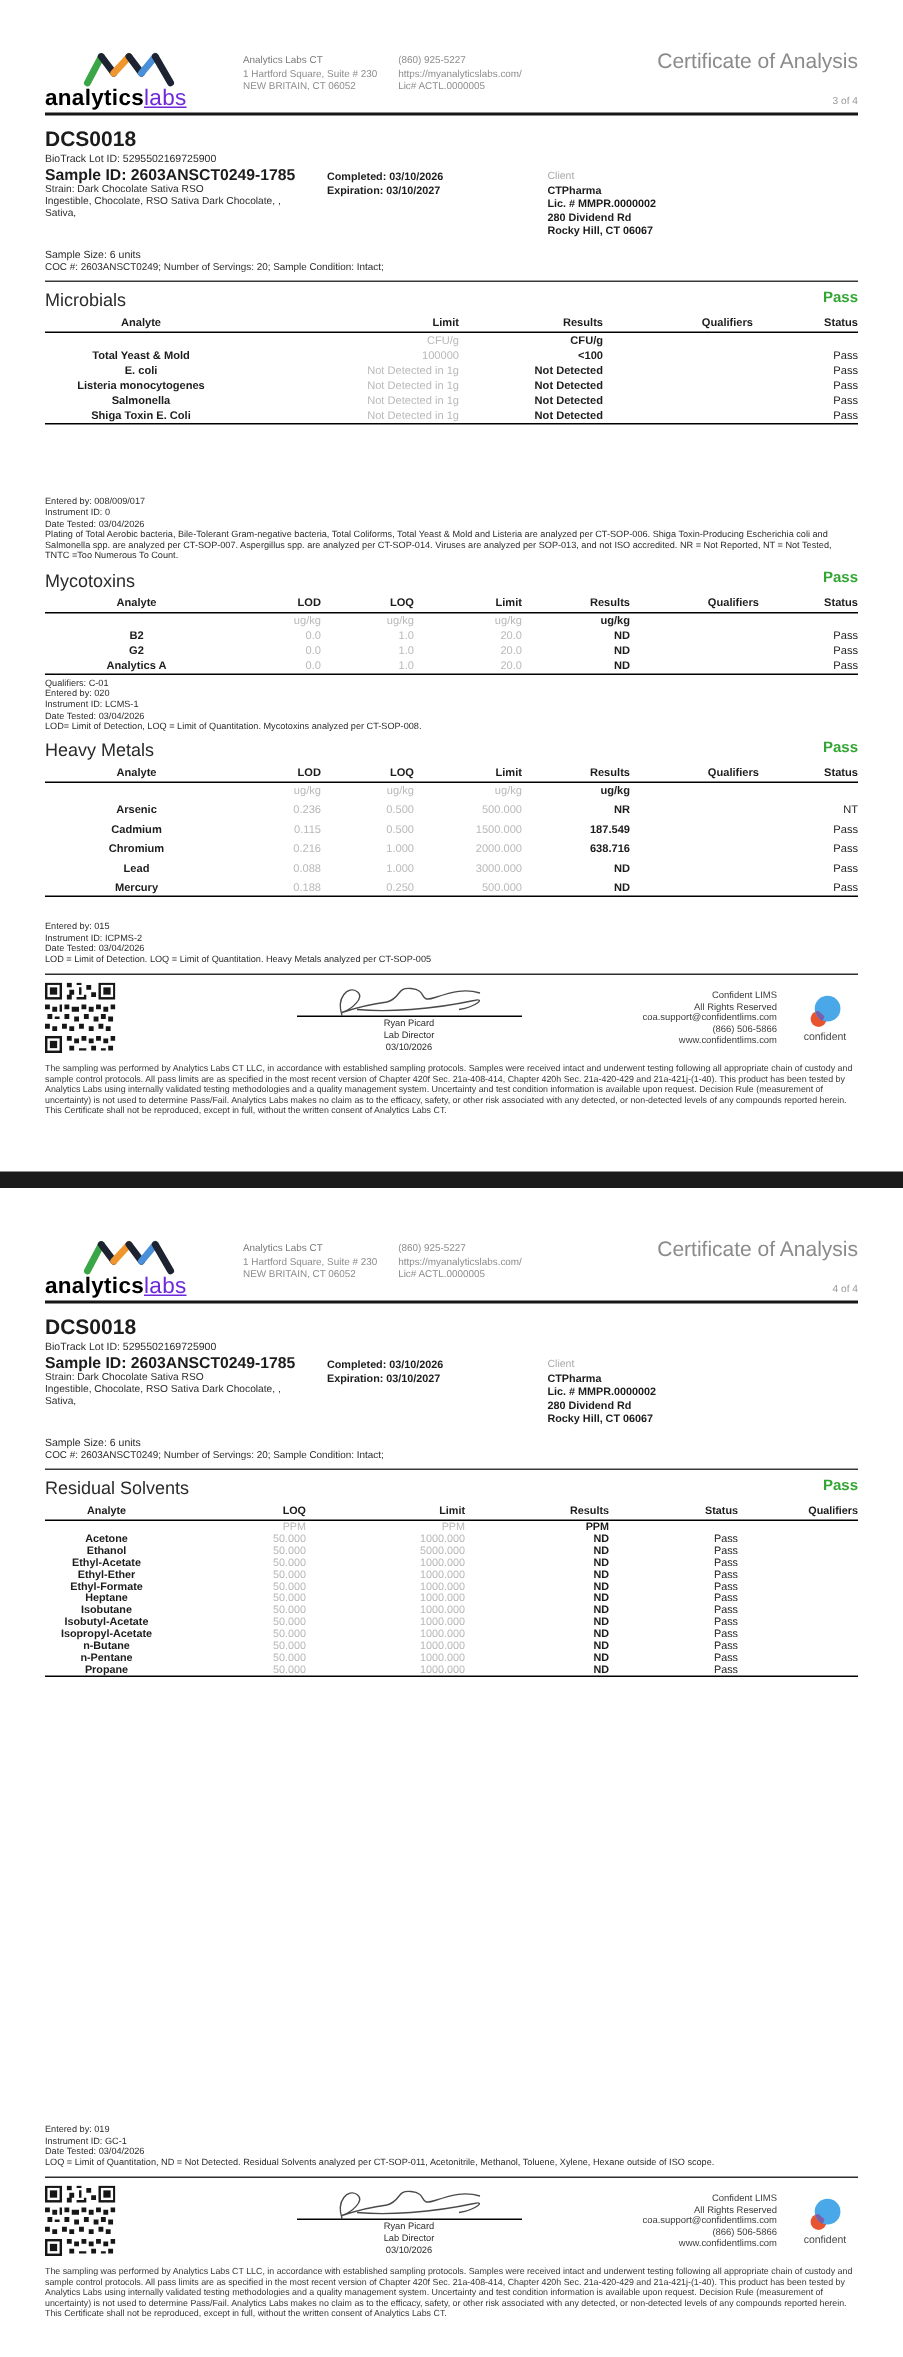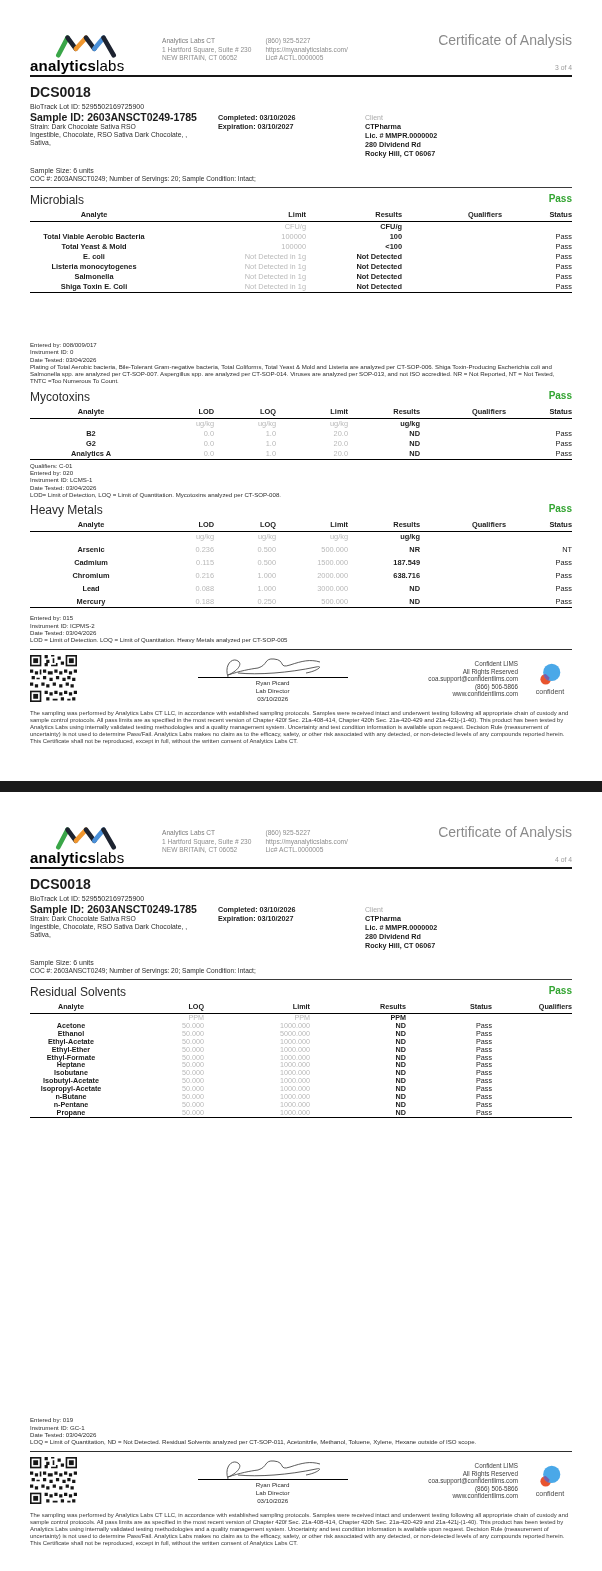--- a/index.html
+++ b/index.html
@@ -16,21 +16,21 @@
   .page-1 { height:781px; padding-bottom:36px; }
   .page-2 { height:779px; padding-bottom:24px; }
   .page-divider { height:11px; width:602px; background:#1b1b1b; }
 
   
   .hdr { display:flex; align-items:flex-end; padding-top:33px; border-bottom:2px solid #161616; padding-bottom:2px; }
   .brand { width:118px; display:flex; flex-direction:column; align-items:flex-start; }
   .brand svg.zigzag { width:64px; height:24px; margin-left:24px; }
   .brand-text { font-size:15px; font-weight:bold; letter-spacing:.2px; line-height:15px; }
   .brand-text .b1 { color:#000000; }
-  .brand-text .b2 { color:#000000; font-weight:normal; }
+  .brand-text .b2 { color:#6d28d9; font-weight:normal;text-decoration:underline; }
   .lab-info { display:flex; gap:14px; margin-left:14px; margin-bottom:10px; }
   .lab-col { font-size:6.6px; line-height:8.6px; color:#8d8d8d; }
   .lab-col .ln1 { color:#7a7a7a; }
   .hdr-right { margin-left:auto; text-align:right; margin-bottom:2px; }
   .coa-title { font-size:14px; color:#8b8b8b; line-height:15px; }
   .page-num { font-size:6.8px; color:#9a9a9a; margin-top:16px; }
 
   
   .sample-id-big { font-size:14px; font-weight:bold; color:#1c1c1c; margin-top:7px; }
   .biotrack { font-size:7px; color:#2c2c2c; margin-top:3px; }
@@ -214,27 +214,20 @@
           <th class="c4">Status</th>
         </tr>
         <tr class="units">
           <td class="c0"></td>
           <td class="c1">CFU/g</td>
           <td class="c2">CFU/g</td>
           <td class="c3"></td>
           <td class="c4"></td>
         </tr>
         <tr class="data">
-          <td class="c0">Total Viable Aerobic Bacteria</td>
-          <td class="c1">100000</td>
-          <td class="c2">100</td>
-          <td class="c3"></td>
-          <td class="c4">Pass</td>
-        </tr>
-        <tr class="data">
           <td class="c0">Total Yeast &amp; Mold</td>
           <td class="c1">100000</td>
           <td class="c2">&lt;100</td>
           <td class="c3"></td>
           <td class="c4">Pass</td>
         </tr>
         <tr class="data">
           <td class="c0">E. coli</td>
           <td class="c1">Not Detected in 1g</td>
           <td class="c2">Not Detected</td>

